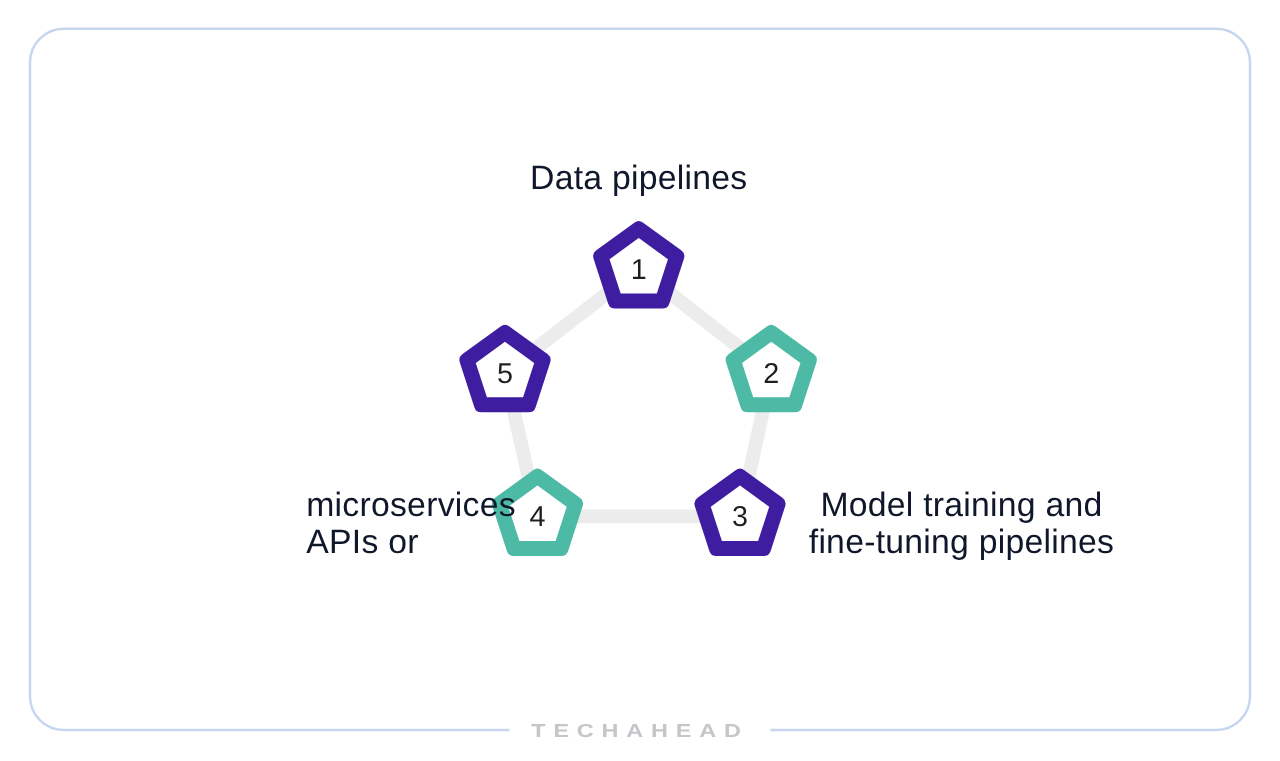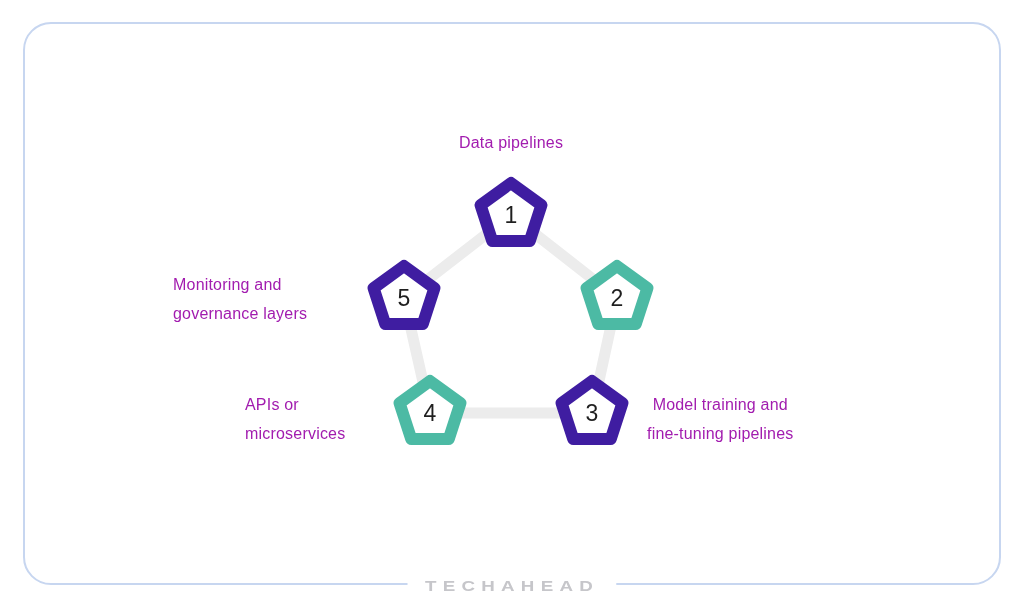--- a/index.html
+++ b/index.html
@@ -60,23 +60,23 @@
     color: #1f1f1f;
   }
   .pent-1 { left: 471px; top: 175px; }
   .pent-2 { left: 577px; top: 258px; }
   .pent-3 { left: 552px; top: 373px; }
   .pent-4 { left: 390px; top: 373px; }
   .pent-5 { left: 364px; top: 258px; }
 
   .label {
     position: absolute;
-    font-size: 16px;
+    font-size: 27px;
     font-weight: 500;
-    color: #a21caf;
+    color: #0f172a;
     line-height: 29px;
     letter-spacing: 0.2px;
     white-space: nowrap;
   }
   .label-1 { left: 361px; top: 128px; width: 300px; text-align: center; }
   .label-2 { left: 673px; top: 270px; text-align: left; }
   .label-3 { left: 647px; top: 390px; text-align: center; }
   .label-4 { left: 245px; top: 390px; text-align: left; }
   .label-5 { left: 173px; top: 270px; text-align: left; }
 
@@ -134,32 +134,28 @@
     <div>fine-tuning pipelines</div>
   </div>
 
   <div class="pent pent-4">
     <svg viewBox="0 0 80 80">
       <polygon points="40,8 70.43,30.11 58.81,65.89 21.19,65.89 9.57,30.11" fill="#ffffff" stroke-width="12" stroke-linejoin="round" stroke="#4CBAA4"></polygon>
     </svg>
     <span class="num">4</span>
   </div>
   <div class="label label-4">
+    <div>microservices</div>
     <div>APIs or</div>
-    <div>microservices</div>
   </div>
 
   <div class="pent pent-5">
     <svg viewBox="0 0 80 80">
       <polygon points="40,8 70.43,30.11 58.81,65.89 21.19,65.89 9.57,30.11" fill="#ffffff" stroke-width="12" stroke-linejoin="round" stroke="#3F1DA1"></polygon>
     </svg>
     <span class="num">5</span>
-  </div>
-  <div class="label label-5">
-    <div>Monitoring and</div>
-    <div>governance layers</div>
   </div>
 
   <div class="logo">
     <span>TECHAHEAD</span>
   </div>
 
 </div>
 
 </body></html>

